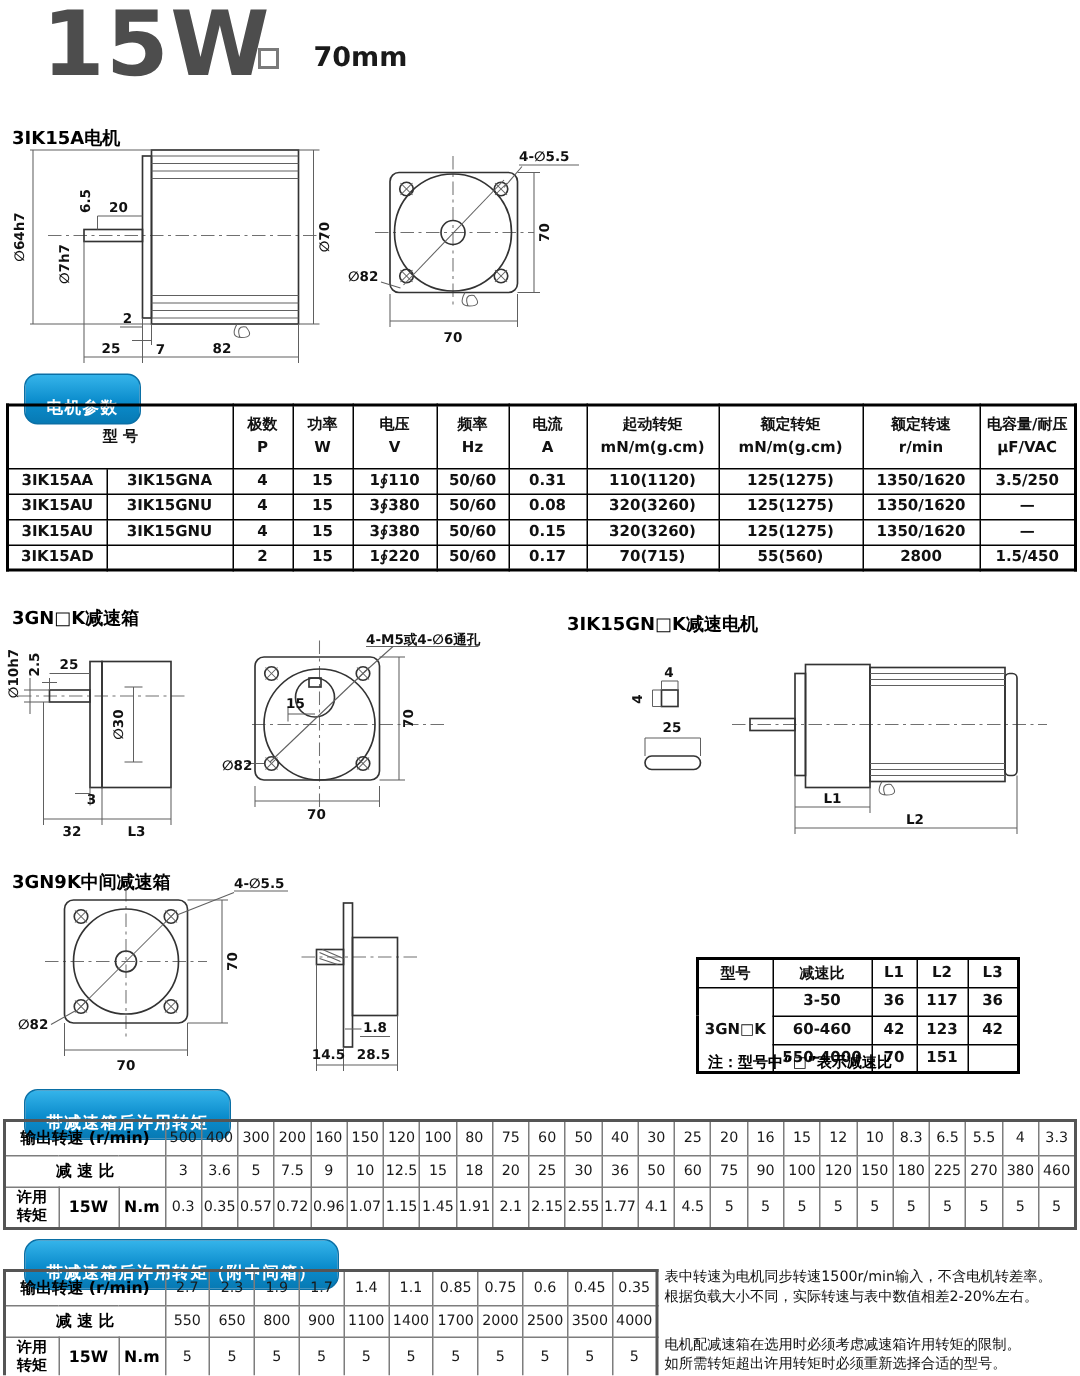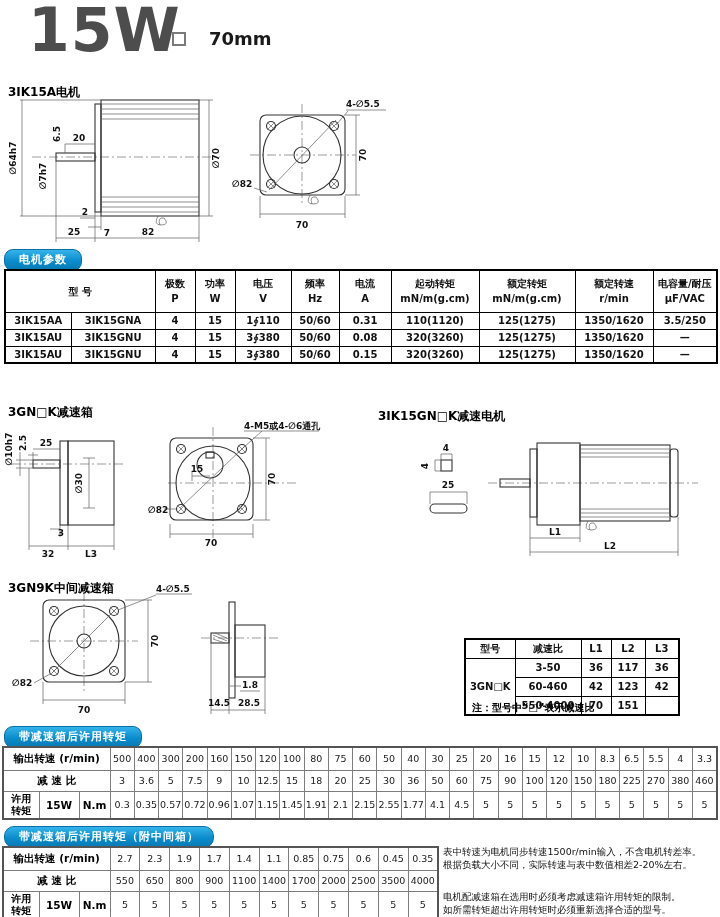--- a/index.html
+++ b/index.html
@@ -9,22 +9,22 @@
   .abs { position:absolute; }
 
   .title { font-size:60px; font-weight:bold; color:#4d4d4d; line-height:1; letter-spacing:1px; }
   .size-tag { display:flex; align-items:center; gap:23px; }
   .size-box { width:14px; height:14px; border:2px solid #7a7a7a; }
   .size-text { font-size:18px; font-weight:bold; color:#1a1a1a; }
 
   .dwg-label { font-size:12px; font-weight:bold; color:#000; }
 
   .pill { display:inline-block; background:linear-gradient(180deg,#35b4ea 0%,#0b8ccc 55%,#077ab4 100%);
-          color:#fff; font-size:11px; font-weight:bold; padding:2px 14px 3px; border-radius:9px;
-          border:1px solid #0a6fa5; letter-spacing:1px; }
+          color:#fff; font-size:11px; font-weight:bold; padding:14px 14px 3px; border-radius:9px;
+          border:1px solid #0a6fa5; letter-spacing:1px;margin-left:12px; }
 
   table { border-collapse:collapse; table-layout:fixed; }
 
   .params { width:712px; font-size:10px; font-weight:bold; text-align:center; border:2px solid #000; }
   .params th, .params td { border:1px solid #000; height:17px; padding:0 1px; overflow:hidden; }
   .params thead th { height:42px; white-space:pre-line; line-height:1.55; }
 
   .ltab { font-size:10px; font-weight:bold; text-align:center; border:2px solid #000; }
   .ltab th, .ltab td { border:1px solid #000; height:19px; padding:0 2px; }
 
@@ -210,20 +210,33 @@
           <td>4</td>
           <td>15</td>
           <td>3∮380</td>
           <td>50/60</td>
           <td>0.15</td>
           <td>320(3260)</td>
           <td>125(1275)</td>
           <td>1350/1620</td>
           <td>—</td>
         </tr>
+      <tr>
+          <td>3IK15AD</td>
+          <td></td>
+          <td>2</td>
+          <td>15</td>
+          <td>1∮220</td>
+          <td>50/60</td>
+          <td>0.17</td>
+          <td>70(715)</td>
+          <td>55(560)</td>
+          <td>2800</td>
+          <td>1.5/450</td>
+        </tr>
     </tbody>
   </table>
 
   <div class="abs dwg-label" style="left:8px; top:404px;">3GN□K减速箱</div>
 
   <svg class="abs" style="left:4px; top:419px;" width="365" height="160" viewBox="0 0 365 160">
     <g class="cl">
       <line x1="8" y1="45" x2="122" y2="45"></line>
       <line x1="164" y1="64" x2="292" y2="64"></line>
       <line x1="209" y1="8" x2="209" y2="120"></line>

